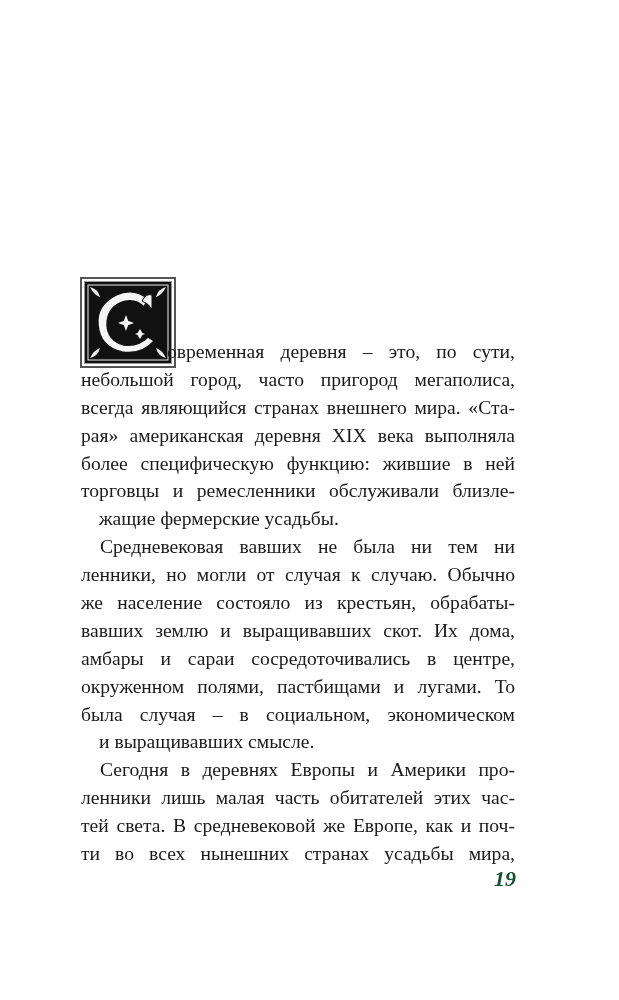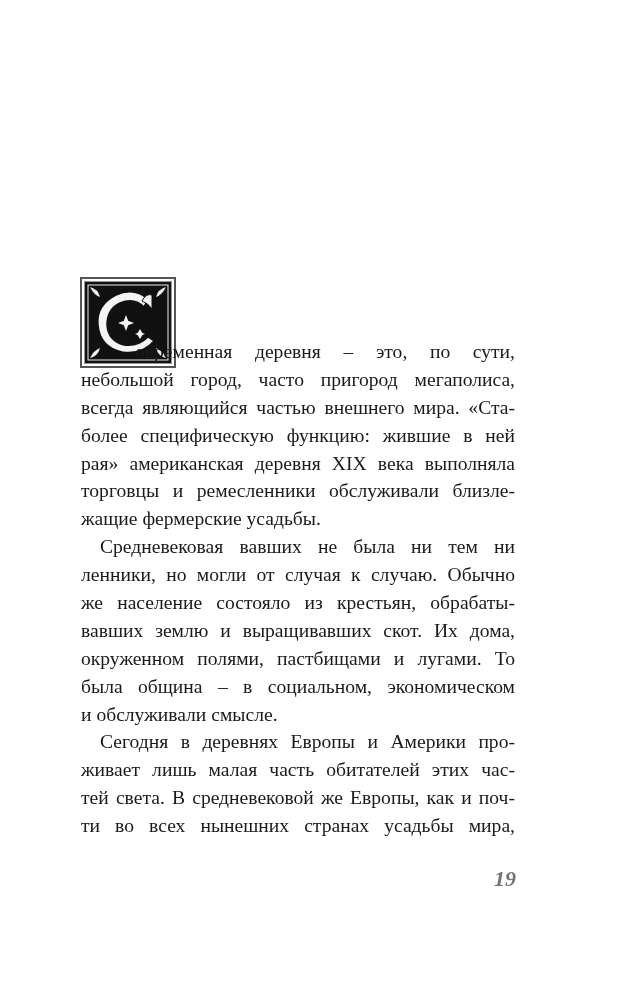--- a/index.html
+++ b/index.html
@@ -15,23 +15,23 @@
     line-height: 27.9px;
     color: #1a1a1a;
   }
   .line {
     display: block;
     white-space: nowrap;
     text-align: justify;
     text-align-last: justify;
     height: 27.9px;
   }
-  .line.last { text-align-last: left; }
+  .line.last { text-align-last: left; margin-left: 18px; }
   .line.indent { padding-left: 19px; }
-  .line.first { padding-left: 54px; }
+  .line.first { padding-left: 86px; }
   .dropcap {
     position: absolute;
     left: 80px;
     top: 277px;
     width: 96px;
     height: 91px;
     box-sizing: border-box;
     background: #ffffff;
     border: 2px solid #555;
     outline: 1px solid #999;
@@ -41,21 +41,21 @@
   .page-number {
     position: absolute;
     left: 486px;
     top: 866px;
     width: 30px;
     text-align: right;
     font-family: "Liberation Serif", "DejaVu Serif", serif;
     font-style: italic;
     font-weight: bold;
     font-size: 22px;
-    color: #737373;
+    color: #14532d;
   }
 </style>
 </head>
 <body>
 
 <div class="page">
 
   <div class="dropcap">
     <svg viewBox="0 0 92 87">
       <rect x="3" y="3" width="86" height="81" fill="#111"></rect>
@@ -72,37 +72,38 @@
       <circle cx="44" cy="44" r="10" fill="#111"></circle>
       <path d="M44 36 l3 8 l-3 8 l-3 -8z M36 44 l8 -3 l8 3 l-8 3z" fill="#f4f4f4"></path>
       <path d="M58 50 l3 5 l-3 5 l-3 -5z M53 55 l5 -2 l5 2 l-5 2z" fill="#f4f4f4"></path>
     </svg>
   </div>
 
   <div class="text-block">
     <div>
       <span class="line first">овременная деревня – это, по сути,</span>
       <span class="line">небольшой город, часто пригород мегаполиса,</span>
-      <span class="line">всегда являющийся частью внешнего мира. «Ста-</span>
+      <span class="line">всегда являющийся странах внешнего мира. «Ста-</span>
+      <span class="line">рая» американская деревня XIX века выполняла</span>
       <span class="line">более специфическую функцию: жившие в ней</span>
-      <span class="line">рая» американская деревня XIX века выполняла</span>
       <span class="line">торговцы и ремесленники обслуживали близле-</span>
       <span class="line last">жащие фермерские усадьбы.</span>
     </div>
     <div>
       <span class="line indent">Средневековая вавших не была ни тем ни</span>
       <span class="line">ленники, но могли от случая к случаю. Обычно</span>
       <span class="line">же население состояло из крестьян, обрабаты-</span>
       <span class="line">вавших землю и выращивавших скот. Их дома,</span>
+      <span class="line">амбары и сараи сосредоточивались в центре,</span>
       <span class="line">окруженном полями, пастбищами и лугами. То</span>
-      <span class="line">была община – в социальном, экономическом</span>
-      <span class="line last">и обслуживали смысле.</span>
+      <span class="line">была случая – в социальном, экономическом</span>
+      <span class="line last">и выращивавших смысле.</span>
     </div>
     <div>
       <span class="line indent">Сегодня в деревнях Европы и Америки про-</span>
-      <span class="line">живает лишь малая часть обитателей этих час-</span>
-      <span class="line">тей света. В средневековой же Европы, как и поч-</span>
+      <span class="line">ленники лишь малая часть обитателей этих час-</span>
+      <span class="line">тей света. В средневековой же Европе, как и поч-</span>
       <span class="line">ти во всех нынешних странах усадьбы мира,</span>
     </div>
   </div>
 
   <div class="page-number">19</div>
 </div>
 
 </body></html>

